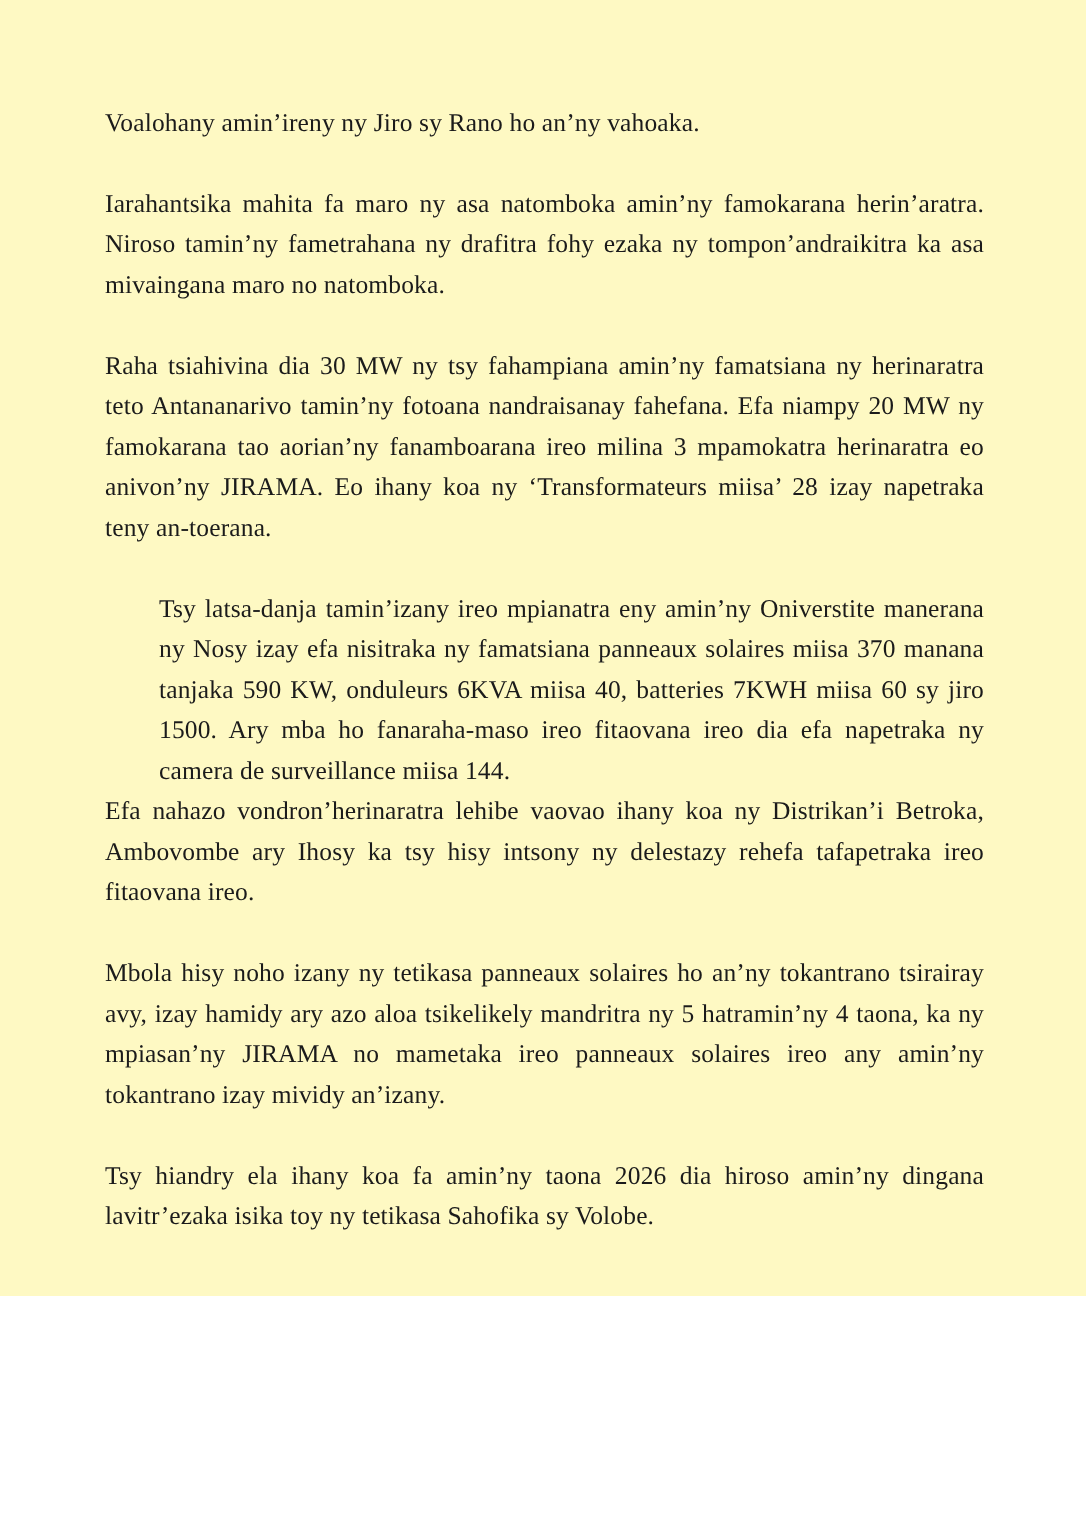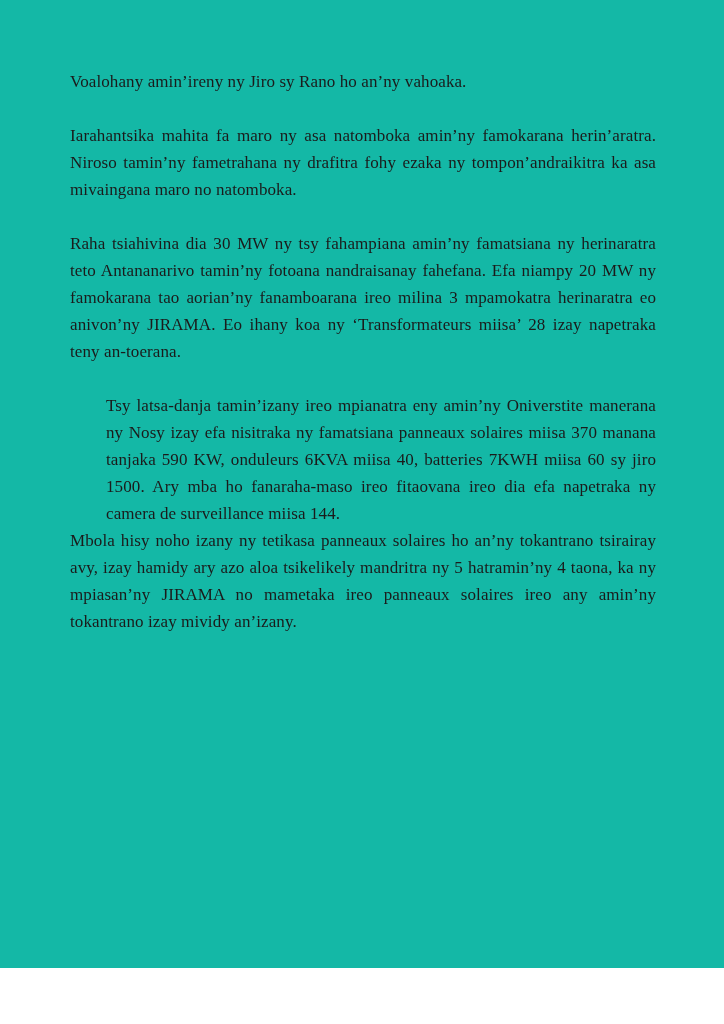--- a/index.html
+++ b/index.html
@@ -4,22 +4,22 @@
 <style>
   * { margin: 0; padding: 0; box-sizing: border-box; }
 
   html, body {
     background: #ffffff;
   }
 
   .page {
     position: relative;
     width: 724px;
-    height: 968px;
-    background: #14b8a6;
+    height: 864px;
+    background: #fef9c3;
     overflow: hidden;
     font-family: "Liberation Serif", "DejaVu Serif", serif;
   }
 
   .text-block {
     position: absolute;
     left: 70px;
     top: 68px;
     width: 586px;
     color: #1b1b1b;
@@ -55,21 +55,23 @@
 </head>
 <body>
 
 <div class="page">
 
   <div class="text-block">
     <p class="para">Voalohany amin’ireny ny Jiro sy Rano ho an’ny vahoaka.</p>
     <p class="para">Iarahantsika mahita fa maro ny asa natomboka amin’ny famokarana herin’aratra. Niroso tamin’ny fametrahana ny drafitra fohy ezaka ny tompon’andraikitra ka asa mivaingana maro no natomboka.</p>
     <p class="para">Raha tsiahivina dia 30 MW ny tsy fahampiana amin’ny famatsiana ny herinaratra teto Antananarivo tamin’ny fotoana nandraisanay fahefana. Efa niampy 20 MW ny famokarana tao aorian’ny fanamboarana ireo milina 3 mpamokatra herinaratra eo anivon’ny JIRAMA. Eo ihany koa ny ‘Transformateurs miisa’ 28 izay napetraka teny an-toerana.</p>
     <p class="para no-gap-after">Tsy latsa-danja tamin’izany ireo mpianatra eny amin’ny Oniverstite manerana ny Nosy izay efa nisitraka ny famatsiana panneaux solaires miisa 370 manana tanjaka 590 KW, onduleurs 6KVA miisa 40, batteries 7KWH miisa 60 sy jiro 1500. Ary mba ho fanaraha-maso ireo fitaovana ireo dia efa napetraka ny camera de surveillance miisa 144.</p>
+    <p class="para">Efa nahazo vondron’herinaratra lehibe vaovao ihany koa ny Distrikan’i Betroka, Ambovombe ary Ihosy ka tsy hisy intsony ny delestazy rehefa tafapetraka ireo fitaovana ireo.</p>
     <p class="para">Mbola hisy noho izany ny tetikasa panneaux solaires ho an’ny tokantrano tsirairay avy, izay hamidy ary azo aloa tsikelikely mandritra ny 5 hatramin’ny 4 taona, ka ny mpiasan’ny JIRAMA no mametaka ireo panneaux solaires ireo any amin’ny tokantrano izay mividy an’izany.</p>
+    <p class="para">Tsy hiandry ela ihany koa fa amin’ny taona 2026 dia hiroso amin’ny dingana lavitr’ezaka isika toy ny tetikasa Sahofika sy Volobe.</p>
   </div>
 
   <div class="footer-bar">
     <div class="seg" style="background: rgb(244, 243, 241); width: 33.15%;"></div>
     <div class="seg" style="background: rgb(218, 30, 39); width: 33.56%;"></div>
     <div class="seg" style="background: rgb(30, 150, 65); width: 33.29%;"></div>
   </div>
 
 </div>
 

